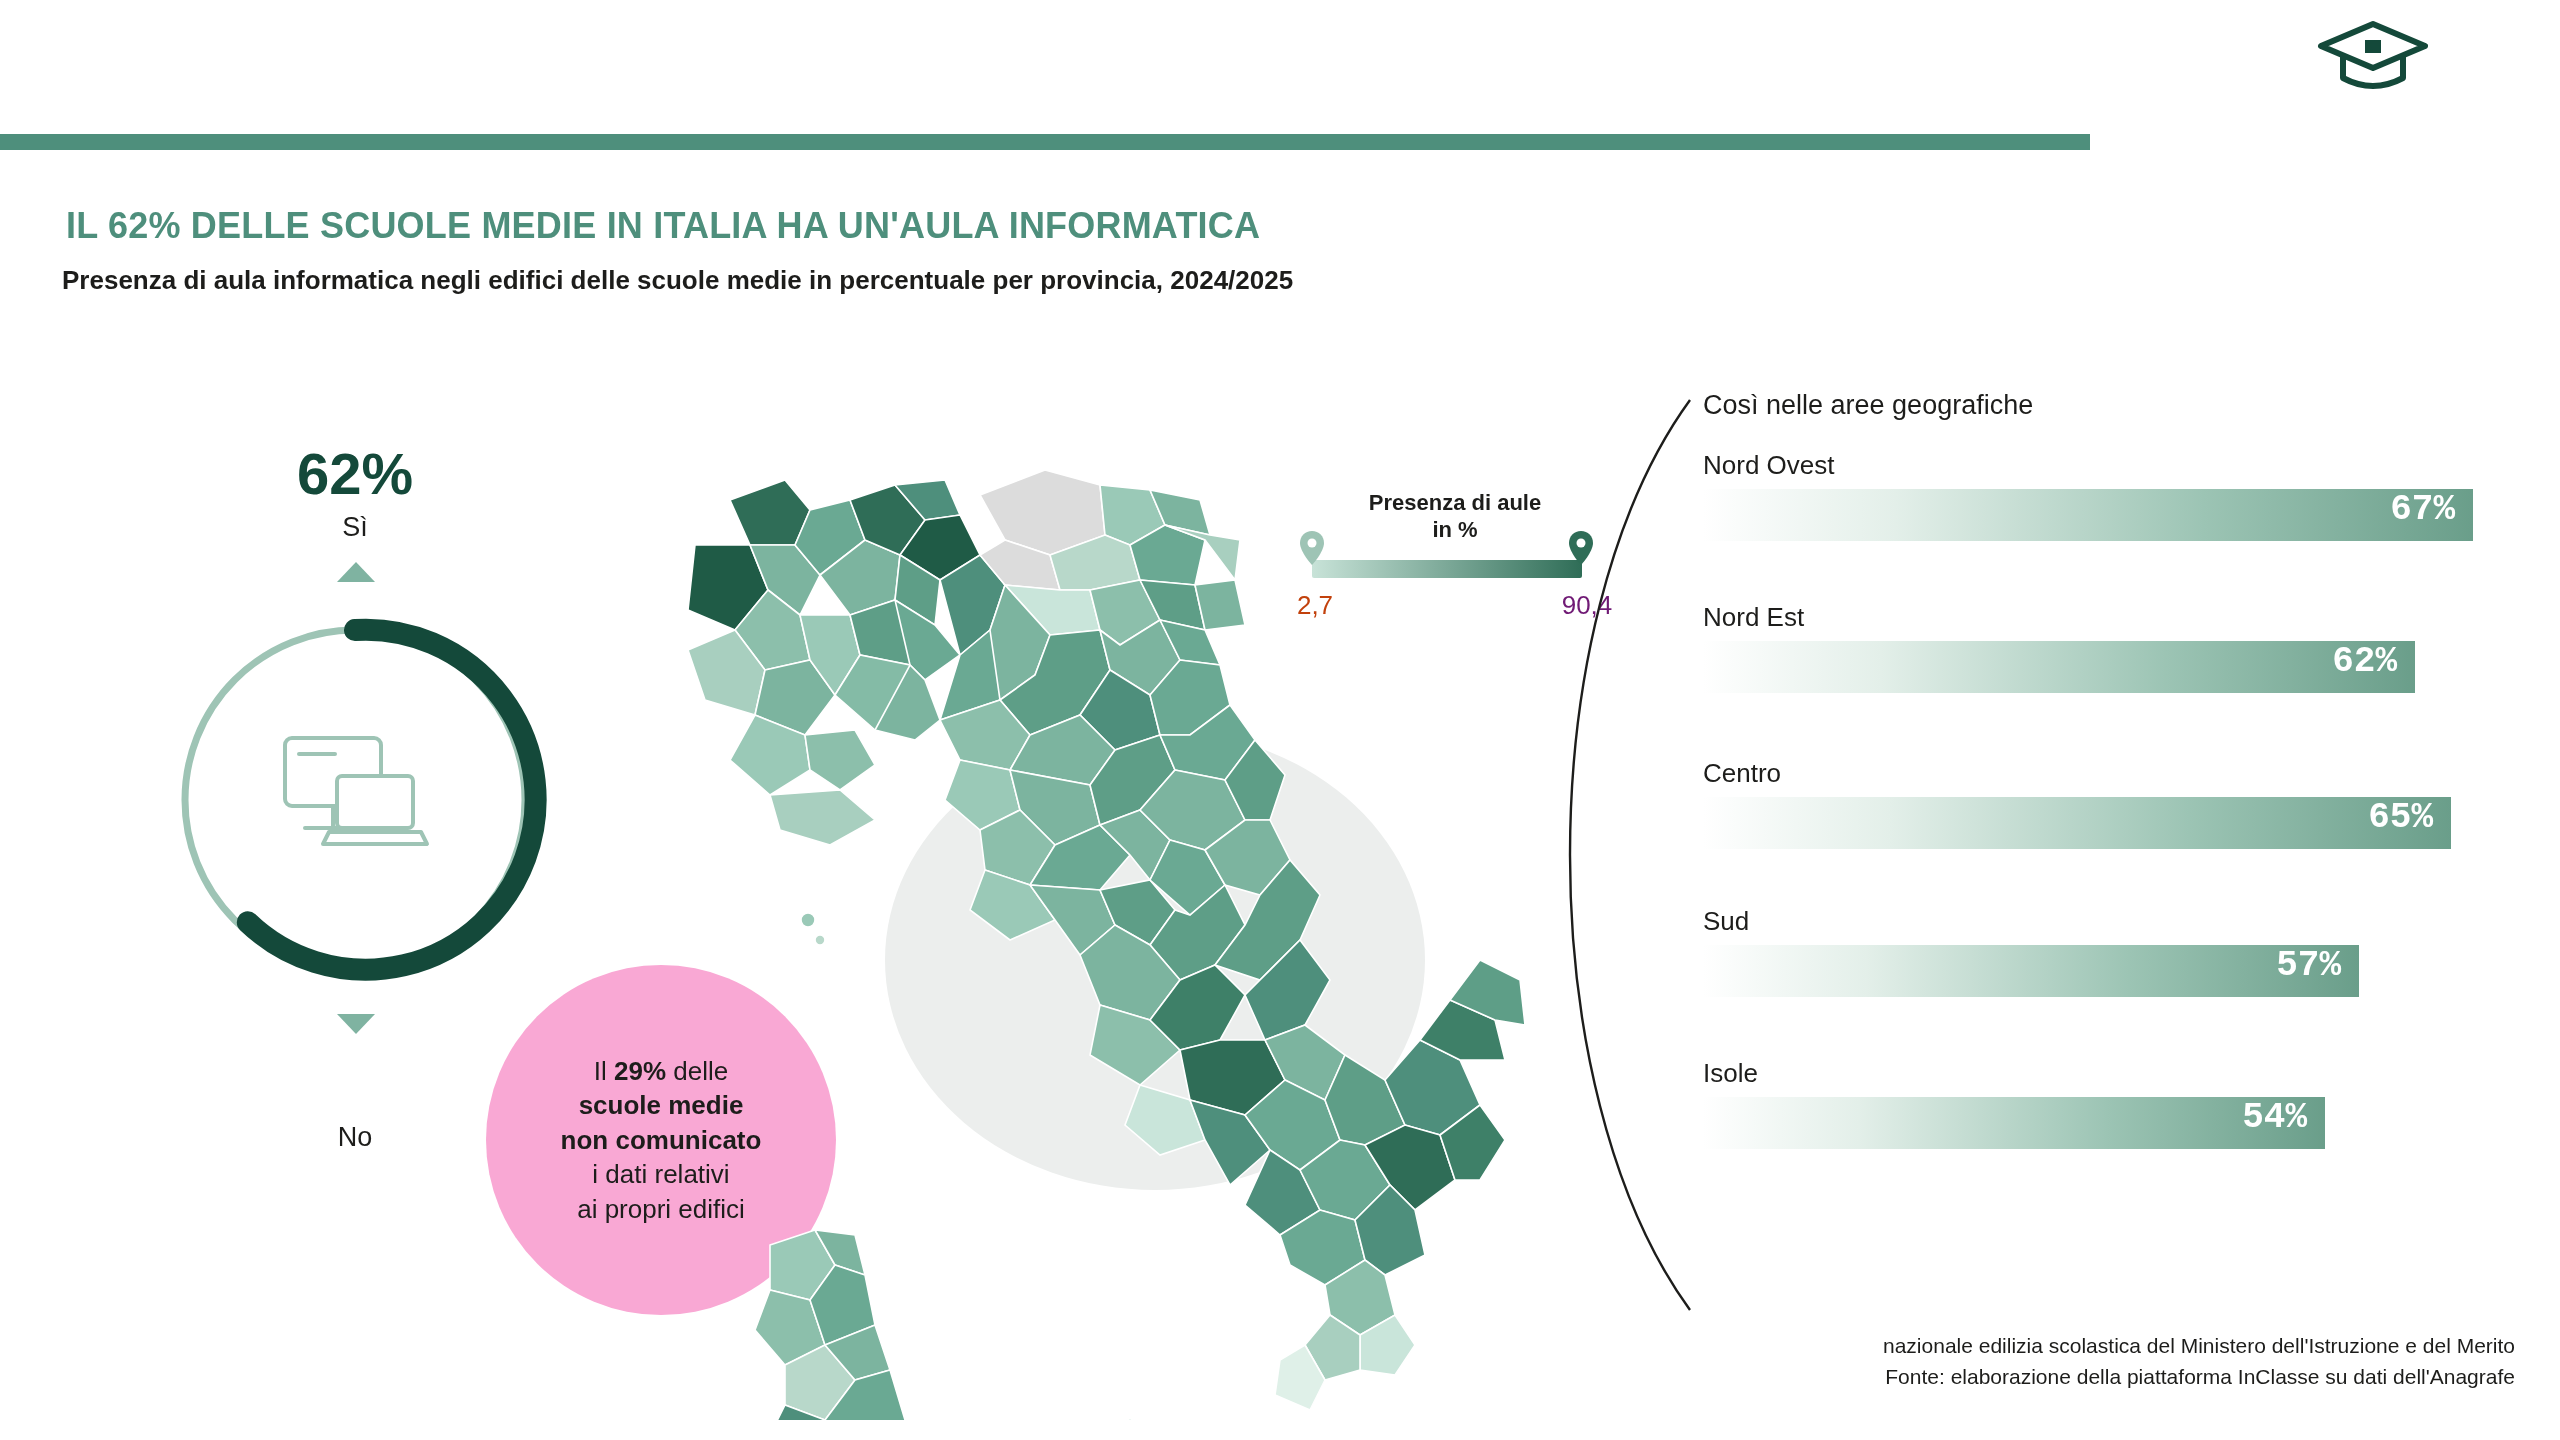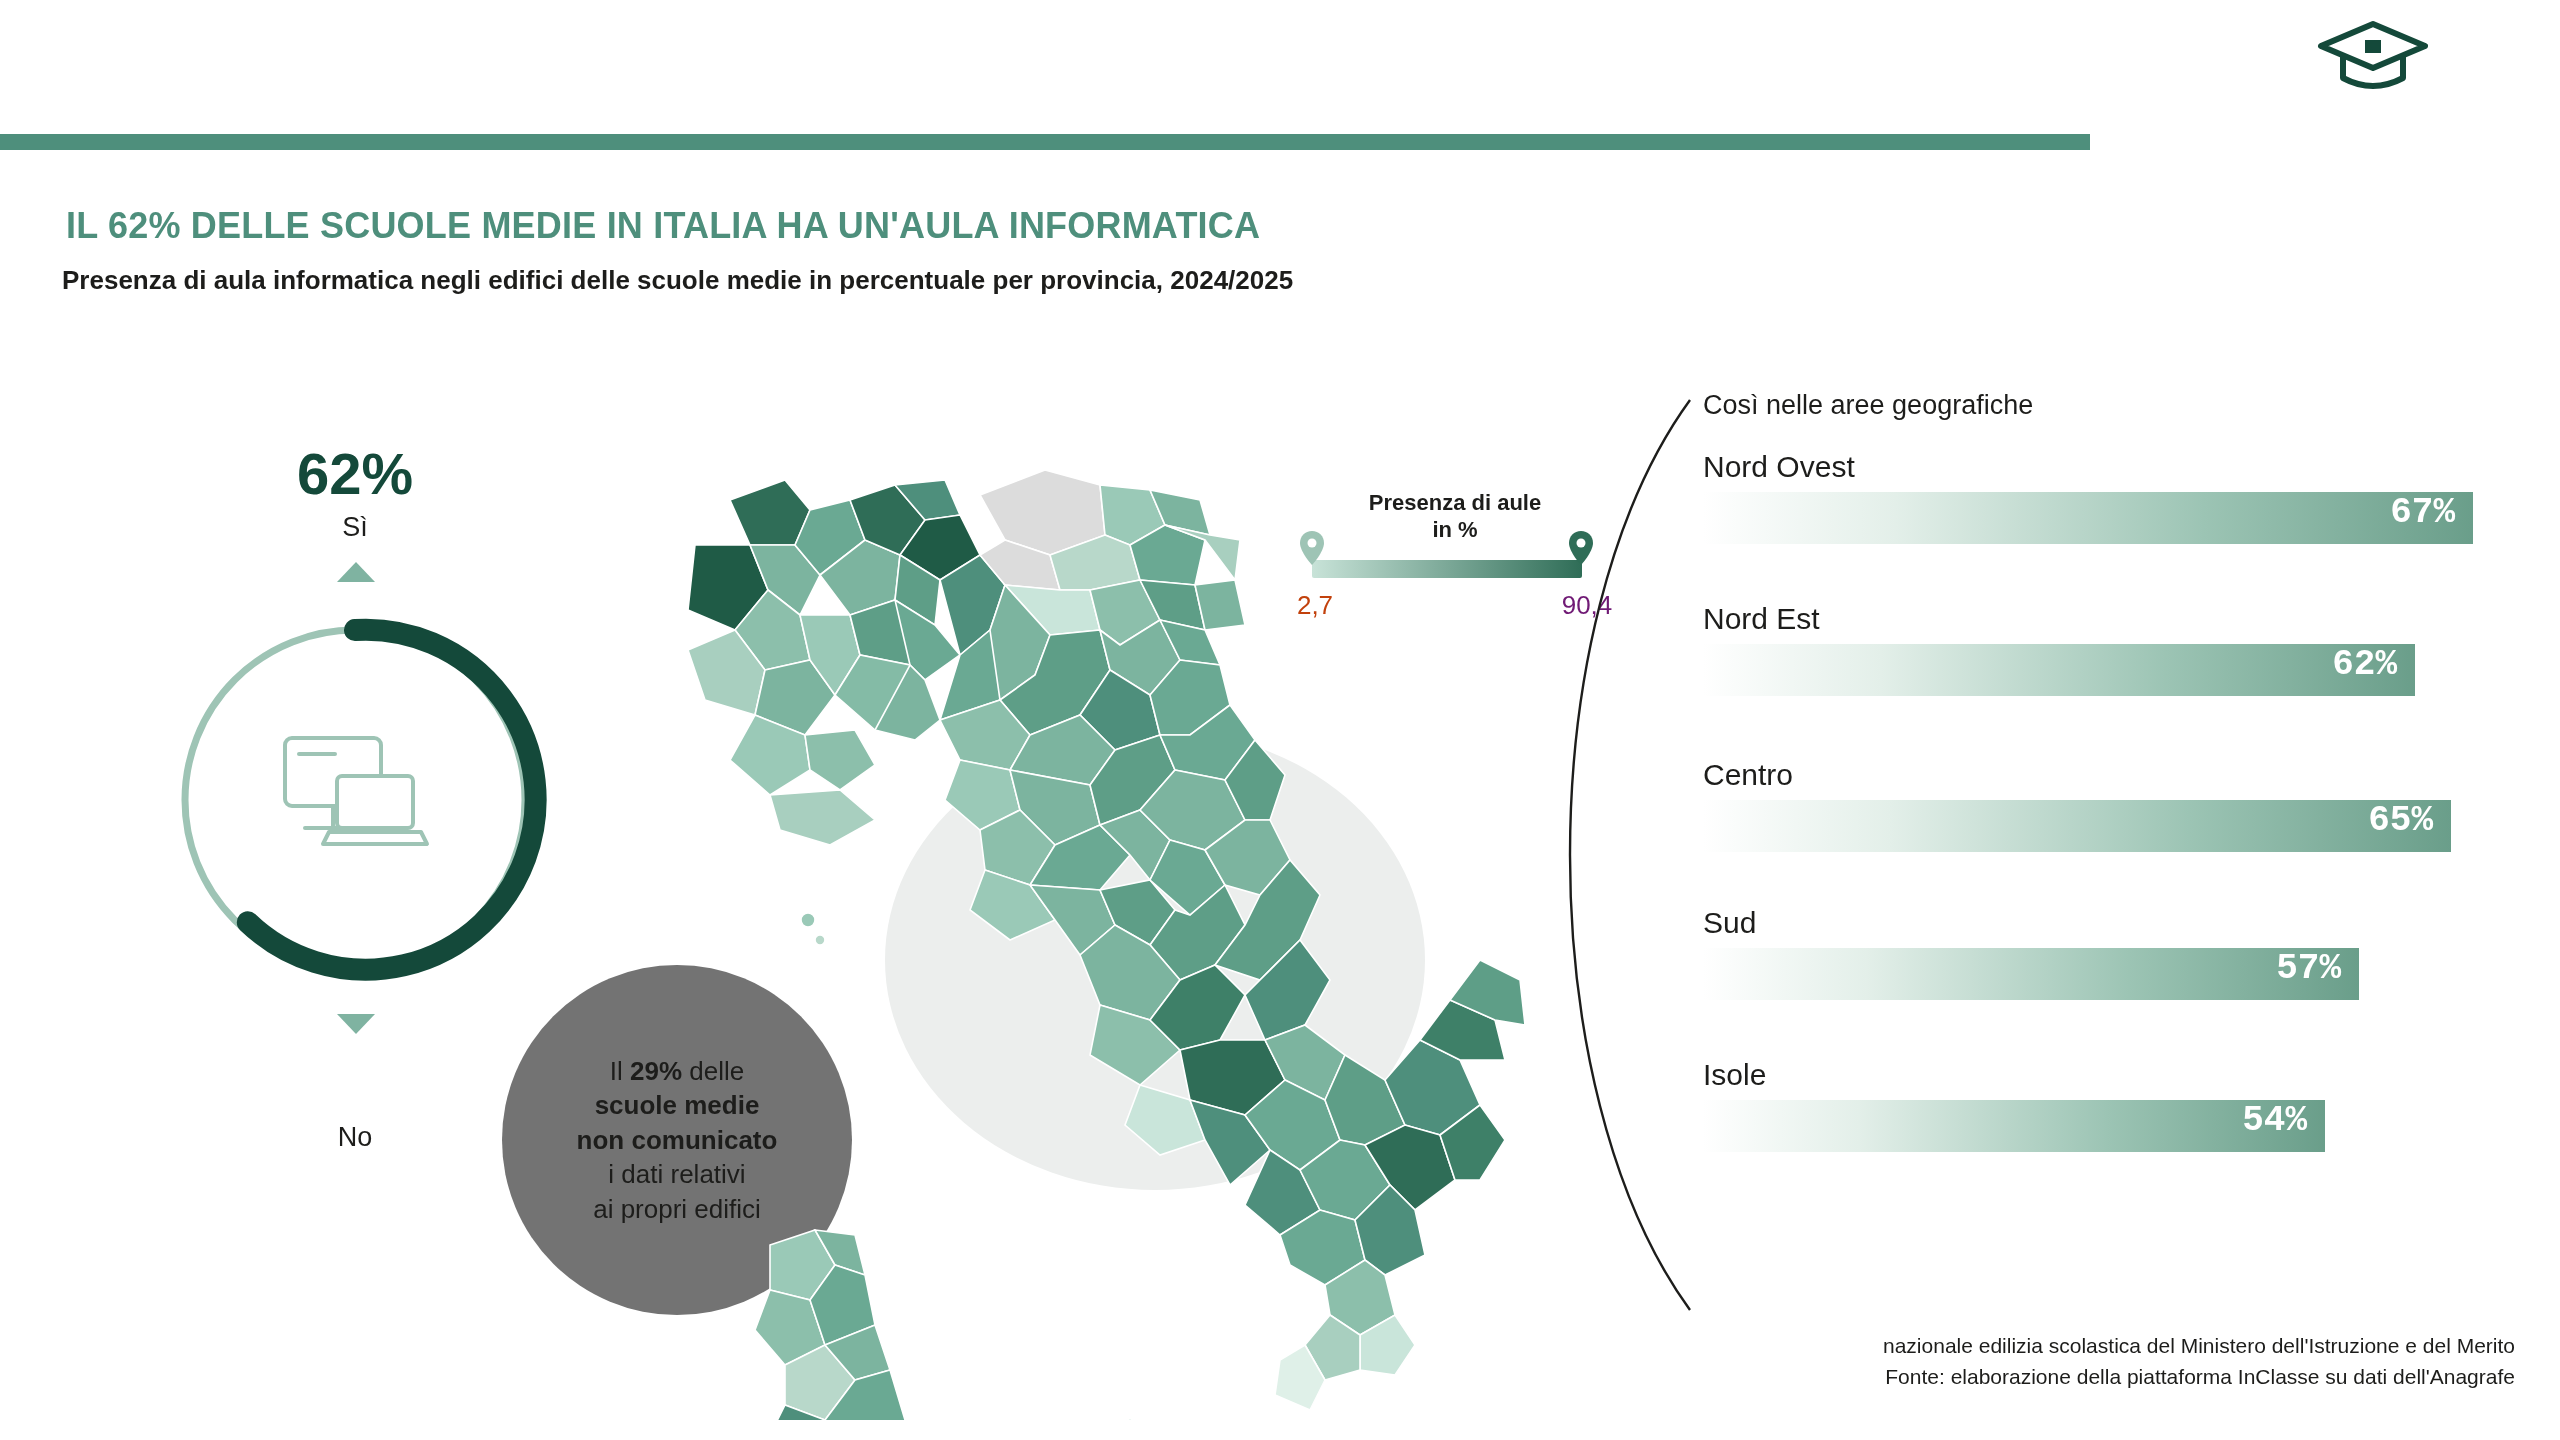--- a/index.html
+++ b/index.html
@@ -162,26 +162,26 @@
     position: absolute;
     left: 0; top: 682px; width: 430px;
     text-align: center;
     font-size: 27px;
     color: #1d1d1b;
   }
 
   
   .note-bubble {
     position: absolute;
-    left: 502px;
+    left: 486px;
     top: 965px;
     width: 350px;
     height: 350px;
     border-radius: 50%;
-    background: #737373;
+    background: #f9a8d4;
     display: flex;
     align-items: center;
     justify-content: center;
     text-align: center;
     box-sizing: border-box;
     padding: 0 30px;
   }
   .note-bubble p {
     margin: 0;
     font-size: 26px;
@@ -269,21 +269,21 @@
   }
   .areas-title {
     position: absolute;
     left: 183px;
     top: 20px;
     font-size: 27px;
     color: #1d1d1b;
   }
   .bar-group { position: absolute; left: 183px; width: 800px; }
   .bar-label {
-    font-size: 30px;
+    font-size: 26px;
     color: #1d1d1b;
     margin-bottom: 8px;
     font-weight: normal;
   }
   .bar-track {
     height: 52px;
     position: relative;
   }
   .bar-fill {
     position: absolute;

